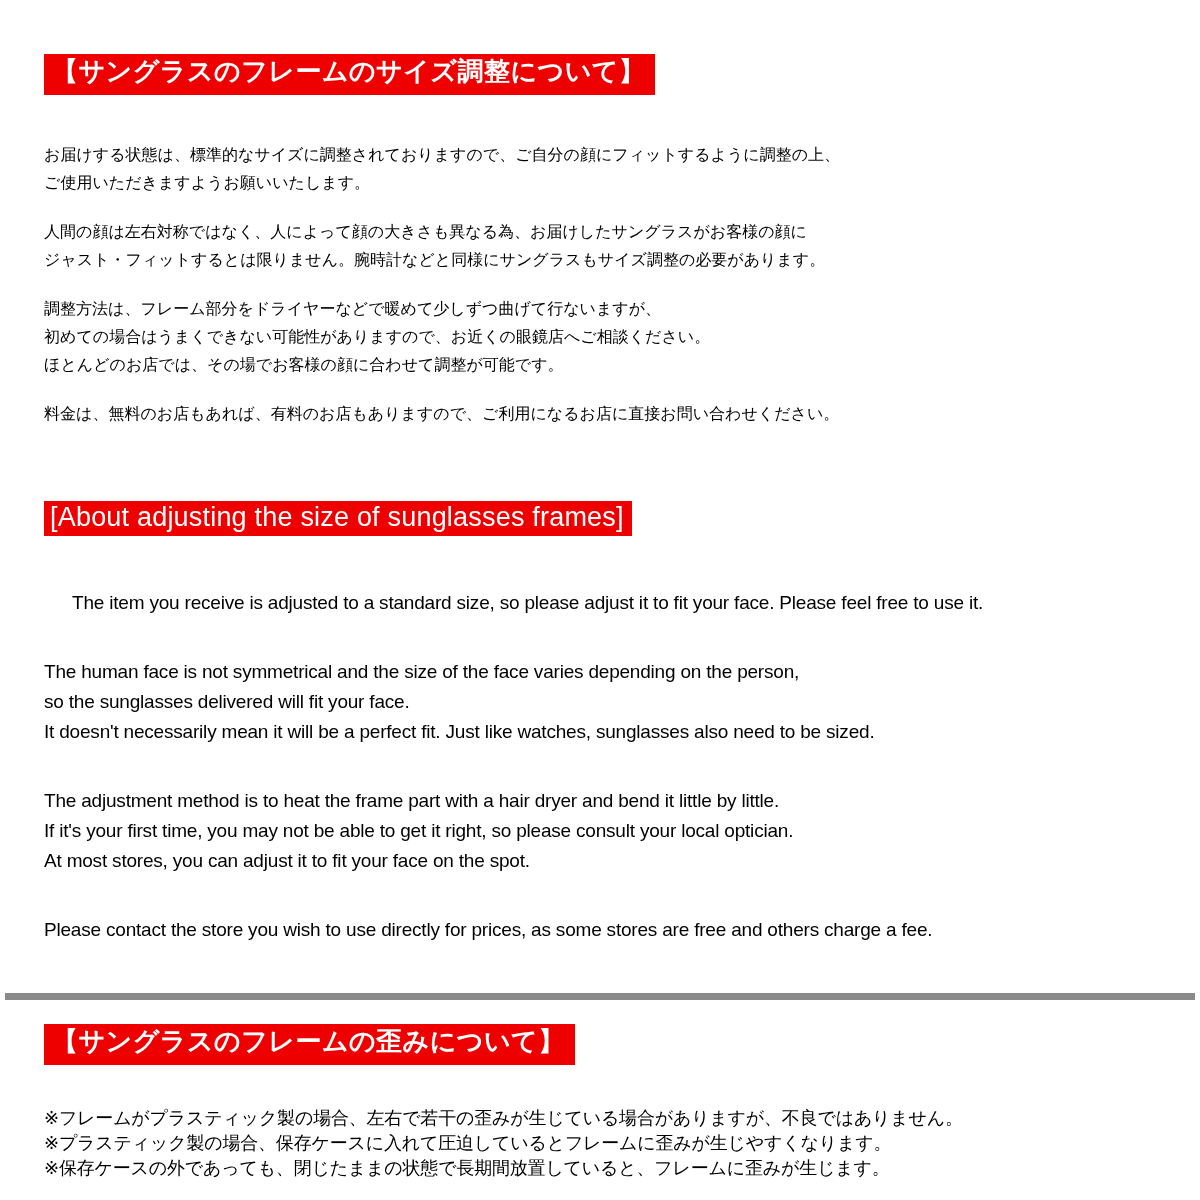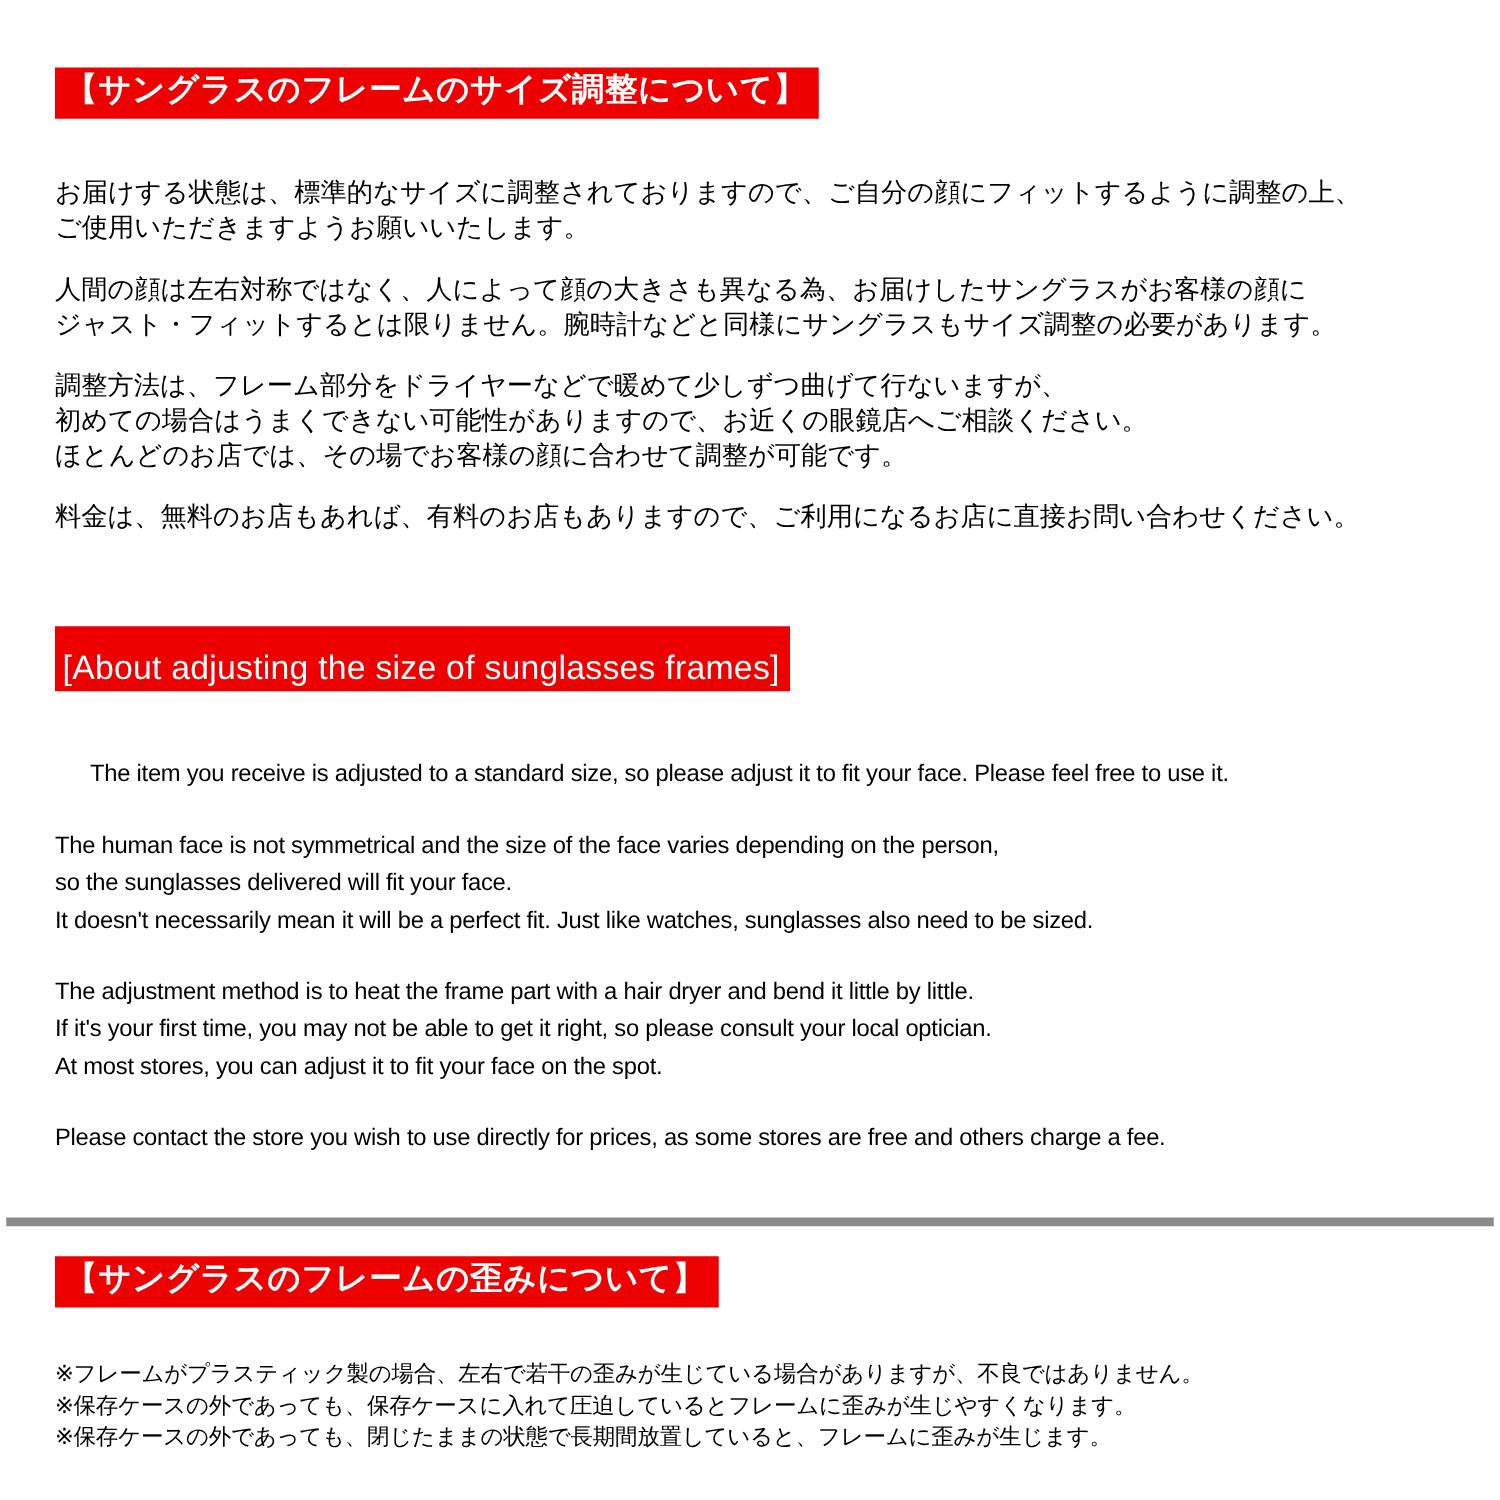--- a/index.html
+++ b/index.html
@@ -27,41 +27,41 @@
   }
   .banner.jp {
     font-size: 26px;
     font-weight: bold;
     padding: 3px 10px 8px 8px;
     letter-spacing: 0.5px;
   }
   .banner.en {
     font-size: 27px;
     font-weight: normal;
-    padding: 18px 8px 2px 6px;
+    padding: 1px 8px 2px 6px;
     letter-spacing: 0.2px;
   }
   .banner-size-ja   { margin-top: 54px; }
   .banner-size-en   { margin-top: 55px; }
   .banner-dist-ja   { margin-top: 24px; }
 
   p { margin: 0; white-space: pre-line; }
 
   .jp-para {
-    font-size: 21px;
+    font-size: 16px;
     line-height: 28px;
     margin-top: 21px;
     letter-spacing: 0px;
   }
   .jp-para.first { margin-top: 25px; }
 
   .en-para {
     font-size: 19px;
     line-height: 30px;
-    margin-top: 27px;
+    margin-top: 39px;
     letter-spacing: -0.2px;
   }
   .en-para.first { margin-top: 30px; margin-left: 28px; }
 
   .divider {
     height: 7px;
     background: #8a8a8a;
     margin: 48px 5px 0 5px;
   }
 
@@ -102,21 +102,21 @@
     <p class="en-para">Please contact the store you wish to use directly for prices, as some stores are free and others charge a fee.</p>
   </section>
 
   <div class="divider"></div>
 
   <section class="content">
     <h2 class="banner jp banner-dist-ja">【サングラスのフレームの歪みについて】</h2>
 
     <div class="jp-notes">
       <p class="jp-note">※フレームがプラスティック製の場合、左右で若干の歪みが生じている場合がありますが、不良ではありません。</p>
-      <p class="jp-note">※保存ケースの外であっても、保存ケースに入れて圧迫しているとフレームに歪みが生じやすくなります。</p>
+      <p class="jp-note">※プラスティック製の場合、保存ケースに入れて圧迫しているとフレームに歪みが生じやすくなります。</p>
       <p class="jp-note">※保存ケースの外であっても、閉じたままの状態で長期間放置していると、フレームに歪みが生じます。</p>
     </div>
 
     <br>
     
 
     
   </section>
 
 </div>

